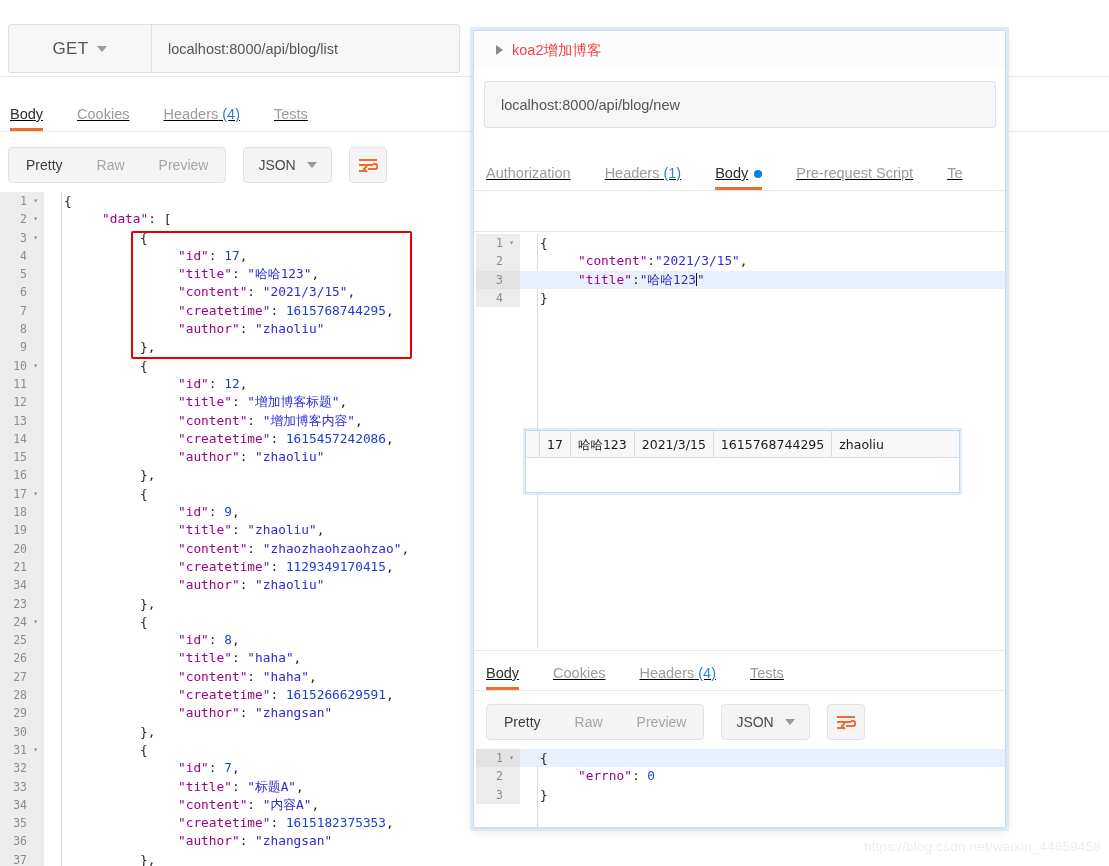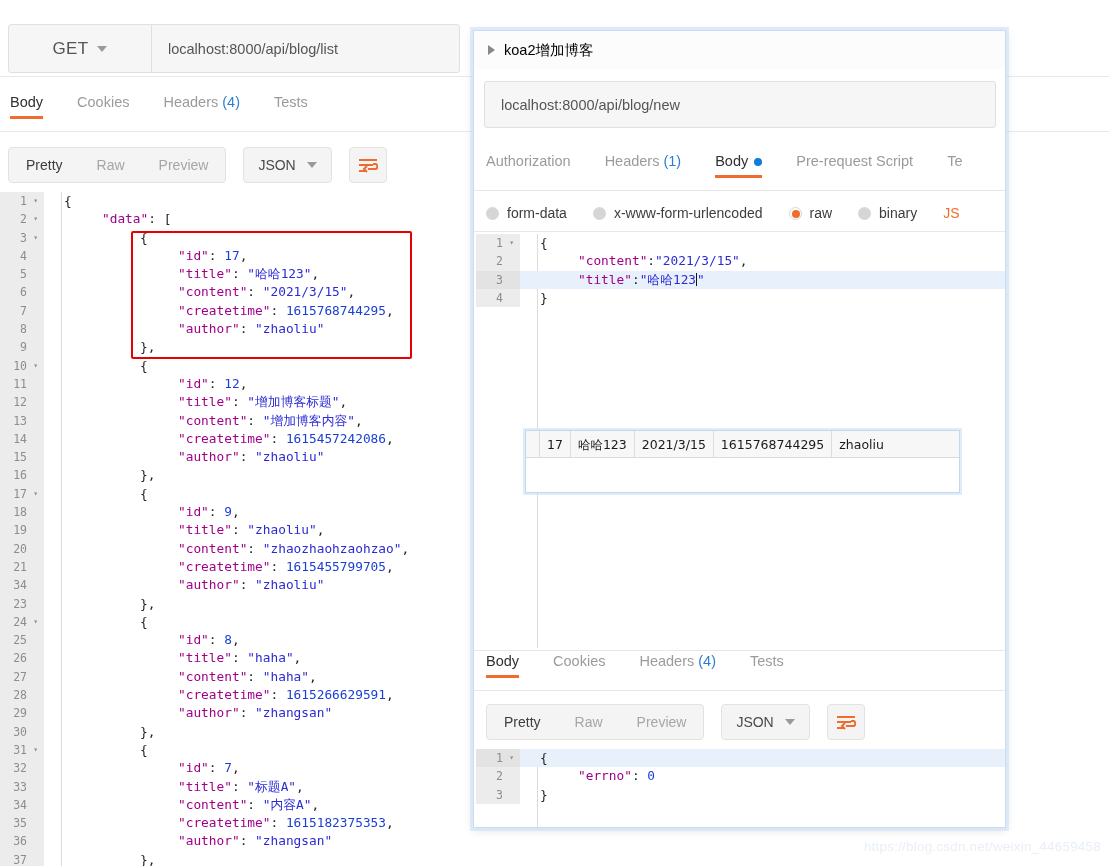--- a/index.html
+++ b/index.html
@@ -22,21 +22,21 @@
   .method-box {
     width:143px; border-right:1px solid #e0e0e0; display:flex;
     align-items:center; justify-content:center; gap:9px;
   }
   .method-label { font-size:17px; color:#555; letter-spacing:.3px; }
   .caret { width:0;height:0;border-left:5px solid transparent;border-right:5px solid transparent;border-top:6px solid #9a9a9a; }
   .url-box { flex:1; display:flex; align-items:center; padding-left:16px; font-size:14.5px; color:#555; }
 
   .divider-h { position:absolute; left:0; width:1109px; height:1px; background:#e8e8e8; }
 
-  .tabrow { position:absolute; display:flex; align-items:flex-start; height:37px; }
+  .tabrow { position:absolute; display:flex; align-items:flex-end; height:37px;text-decoration:underline; }
   .tab {
     font-size:14.5px; color:#9b9b9b; padding:0 0 9px 0; margin-right:34px;
     position:relative; cursor:pointer; white-space:nowrap;
   }
   .tab.active { color:#303030; }
   .tab.active::after {
     content:""; position:absolute; left:0; right:0; bottom:0; height:3px; background:#ef6c2e;
   }
   .cnt { color:#2a7fd4; }
   .dot-blue { display:inline-block; width:8px;height:8px;border-radius:50%;background:#0b7ddb; margin-left:6px; vertical-align:middle; }
@@ -82,22 +82,22 @@
   }
 
   
   .overlay {
     position:absolute; left:473px; top:30px; width:533px; height:798px;
     background:#fff; border:1px solid #c9dcf2;
     box-shadow: 0 0 0 3px rgba(200,222,245,.55), 0 2px 10px rgba(0,0,0,.12);
     overflow:hidden;
   }
   .ov-title {
-    height:38px; display:flex; align-items:center; gap:9px; padding-left:14px;
-    font-size:14.5px; color:#000000; background:#fcfcfc;
+    height:38px; display:flex; align-items:center; gap:9px; padding-left:22px;
+    font-size:14.5px; color:#ef4444; background:#fcfcfc;
   }
   .tri { width:0;height:0;border-top:5px solid transparent;border-bottom:5px solid transparent;border-left:7px solid #888; }
   .ov-urlbar {
     margin:12px 0 0 10px; width:512px; height:47px;
     border:1px solid #e0e0e0; border-radius:3px; background:#f6f6f6; display:flex;
   }
   .radio-row { position:absolute; display:flex; align-items:center; }
   .radio { display:flex; align-items:center; gap:8px; margin-right:26px; font-size:14px; color:#3d3d3d; cursor:pointer; }
   .rdot { width:13px;height:13px;border-radius:50%;background:#d6d6d6; display:inline-block; position:relative; }
   .rdot.on { background:#fff; border:1px solid #d6d6d6; }
@@ -185,21 +185,21 @@
         <div class="code-line"><div class="gutter"><span>11</span><span class="fold"></span></div><div class="code-txt" style="padding-left: 134px;"><span class="k">"id"</span><span class="p">: </span><span class="n">12</span><span class="p">,</span></div></div>
         <div class="code-line"><div class="gutter"><span>12</span><span class="fold"></span></div><div class="code-txt" style="padding-left: 134px;"><span class="k">"title"</span><span class="p">: </span><span class="s">"增加博客标题"</span><span class="p">,</span></div></div>
         <div class="code-line"><div class="gutter"><span>13</span><span class="fold"></span></div><div class="code-txt" style="padding-left: 134px;"><span class="k">"content"</span><span class="p">: </span><span class="s">"增加博客内容"</span><span class="p">,</span></div></div>
         <div class="code-line"><div class="gutter"><span>14</span><span class="fold"></span></div><div class="code-txt" style="padding-left: 134px;"><span class="k">"createtime"</span><span class="p">: </span><span class="n">1615457242086</span><span class="p">,</span></div></div>
         <div class="code-line"><div class="gutter"><span>15</span><span class="fold"></span></div><div class="code-txt" style="padding-left: 134px;"><span class="k">"author"</span><span class="p">: </span><span class="s">"zhaoliu"</span></div></div>
         <div class="code-line"><div class="gutter"><span>16</span><span class="fold"></span></div><div class="code-txt" style="padding-left: 96px;"><span class="p">},</span></div></div>
         <div class="code-line"><div class="gutter"><span>17</span><span class="fold">▾</span></div><div class="code-txt" style="padding-left: 96px;"><span class="p">{</span></div></div>
         <div class="code-line"><div class="gutter"><span>18</span><span class="fold"></span></div><div class="code-txt" style="padding-left: 134px;"><span class="k">"id"</span><span class="p">: </span><span class="n">9</span><span class="p">,</span></div></div>
         <div class="code-line"><div class="gutter"><span>19</span><span class="fold"></span></div><div class="code-txt" style="padding-left: 134px;"><span class="k">"title"</span><span class="p">: </span><span class="s">"zhaoliu"</span><span class="p">,</span></div></div>
         <div class="code-line"><div class="gutter"><span>20</span><span class="fold"></span></div><div class="code-txt" style="padding-left: 134px;"><span class="k">"content"</span><span class="p">: </span><span class="s">"zhaozhaohzaohzao"</span><span class="p">,</span></div></div>
-        <div class="code-line"><div class="gutter"><span>21</span><span class="fold"></span></div><div class="code-txt" style="padding-left: 134px;"><span class="k">"createtime"</span><span class="p">: </span><span class="n">1615455799705</span><span class="p">,</span></div></div>
+        <div class="code-line"><div class="gutter"><span>21</span><span class="fold"></span></div><div class="code-txt" style="padding-left: 134px;"><span class="k">"createtime"</span><span class="p">: </span><span class="n">1129349170415</span><span class="p">,</span></div></div>
         <div class="code-line"><div class="gutter"><span>34</span><span class="fold"></span></div><div class="code-txt" style="padding-left: 134px;"><span class="k">"author"</span><span class="p">: </span><span class="s">"zhaoliu"</span></div></div>
         <div class="code-line"><div class="gutter"><span>23</span><span class="fold"></span></div><div class="code-txt" style="padding-left: 96px;"><span class="p">},</span></div></div>
         <div class="code-line"><div class="gutter"><span>24</span><span class="fold">▾</span></div><div class="code-txt" style="padding-left: 96px;"><span class="p">{</span></div></div>
         <div class="code-line"><div class="gutter"><span>25</span><span class="fold"></span></div><div class="code-txt" style="padding-left: 134px;"><span class="k">"id"</span><span class="p">: </span><span class="n">8</span><span class="p">,</span></div></div>
         <div class="code-line"><div class="gutter"><span>26</span><span class="fold"></span></div><div class="code-txt" style="padding-left: 134px;"><span class="k">"title"</span><span class="p">: </span><span class="s">"haha"</span><span class="p">,</span></div></div>
         <div class="code-line"><div class="gutter"><span>27</span><span class="fold"></span></div><div class="code-txt" style="padding-left: 134px;"><span class="k">"content"</span><span class="p">: </span><span class="s">"haha"</span><span class="p">,</span></div></div>
         <div class="code-line"><div class="gutter"><span>28</span><span class="fold"></span></div><div class="code-txt" style="padding-left: 134px;"><span class="k">"createtime"</span><span class="p">: </span><span class="n">1615266629591</span><span class="p">,</span></div></div>
         <div class="code-line"><div class="gutter"><span>29</span><span class="fold"></span></div><div class="code-txt" style="padding-left: 134px;"><span class="k">"author"</span><span class="p">: </span><span class="s">"zhangsan"</span></div></div>
         <div class="code-line"><div class="gutter"><span>30</span><span class="fold"></span></div><div class="code-txt" style="padding-left: 96px;"><span class="p">},</span></div></div>
         <div class="code-line"><div class="gutter"><span>31</span><span class="fold">▾</span></div><div class="code-txt" style="padding-left: 96px;"><span class="p">{</span></div></div>
@@ -227,39 +227,20 @@
 
     <div class="tabrow" id="ov-req-tabs" style="left:12px; top:122px;">
         <div class="tab"><span>Authorization</span></div>
         <div class="tab"><span>Headers</span><span class="cnt"> (1)</span></div>
         <div class="tab active"><span>Body</span><span class="dot-blue"></span></div>
         <div class="tab"><span>Pre-request Script</span></div>
         <div class="tab"><span>Te</span></div>
       </div>
     <div class="divider-h" style="top:159px; width:533px; left:0;"></div>
 
-    <div class="radio-row" style="left:12px; top:164px; height:36px;" id="ov-radios">
-        <div class="radio">
-          <span class="rdot"></span>
-          <span>form-data</span>
-        </div>
-        <div class="radio">
-          <span class="rdot"></span>
-          <span>x-www-form-urlencoded</span>
-        </div>
-        <div class="radio">
-          <span class="rdot on"></span>
-          <span>raw</span>
-        </div>
-        <div class="radio">
-          <span class="rdot"></span>
-          <span>binary</span>
-        </div>
-        <span class="json-clip">JS</span>
-      </div>
 
     <div class="divider-h" style="top:200px; width:533px; left:0;"></div>
 
     <div class="editor" id="ov-req-editor" style="left:2px; top:203px; width:531px; height:414px;">
         <div class="vline" style="top: 0px; bottom: 0px;"></div>
         <div class="code-line"><div class="gutter"><span>1</span><span class="fold">▾</span></div><div class="code-txt" style="padding-left: 20px;"><span class="p">{</span></div></div>
         <div class="code-line"><div class="gutter"><span>2</span><span class="fold"></span></div><div class="code-txt" style="padding-left: 58px;"><span class="k">"content"</span><span class="p">:</span><span class="s">"2021/3/15"</span><span class="p">,</span></div></div>
         <div class="code-line hlrow"><div class="gutter hl"><span>3</span><span class="fold"></span></div><div class="code-txt" style="padding-left: 58px;"><span class="k">"title"</span><span class="p">:</span><span class="s">"哈哈123</span><span style="display: inline-block; width: 1px; height: 13px; background: rgb(17, 17, 17); vertical-align: -2px;"></span><span class="s">"</span></div></div>
         <div class="code-line"><div class="gutter"><span>4</span><span class="fold"></span></div><div class="code-txt" style="padding-left: 20px;"><span class="p">}</span></div></div>
       </div>

